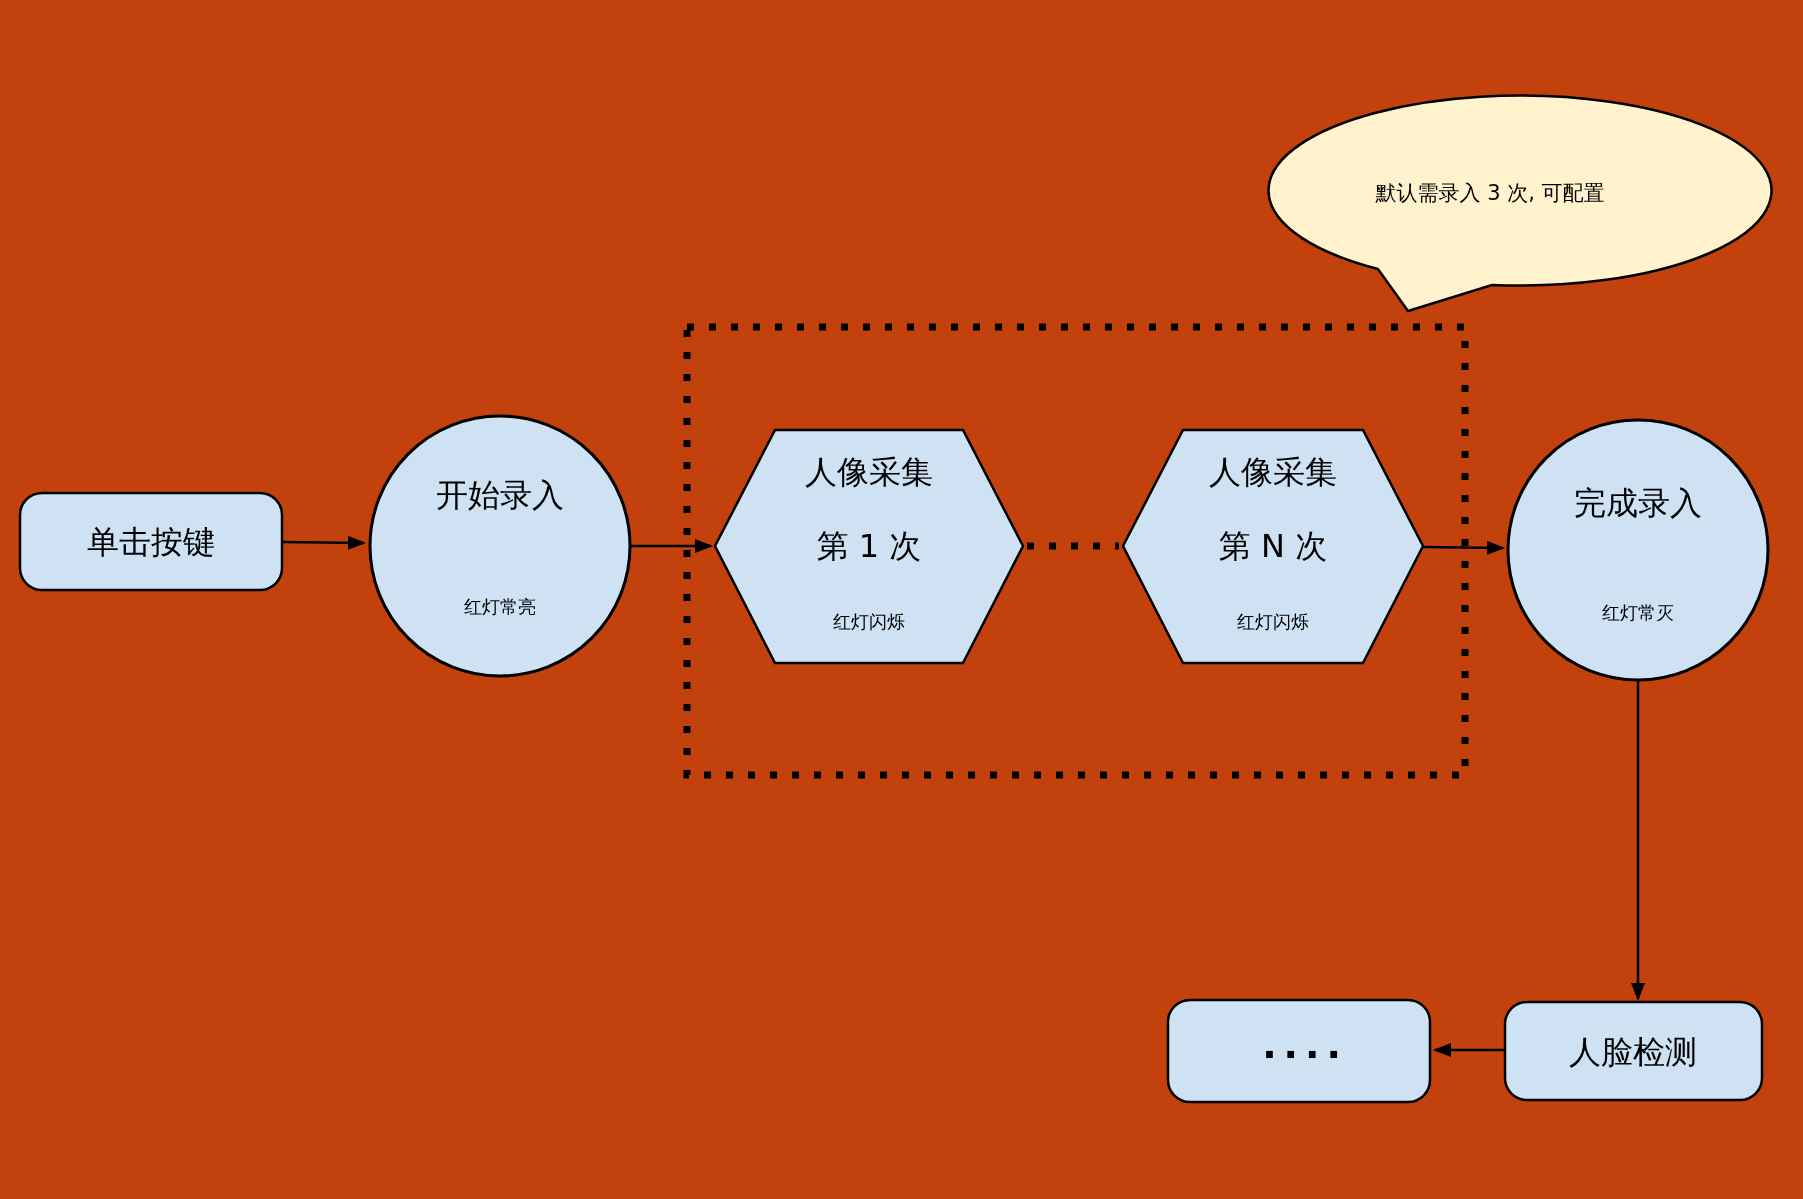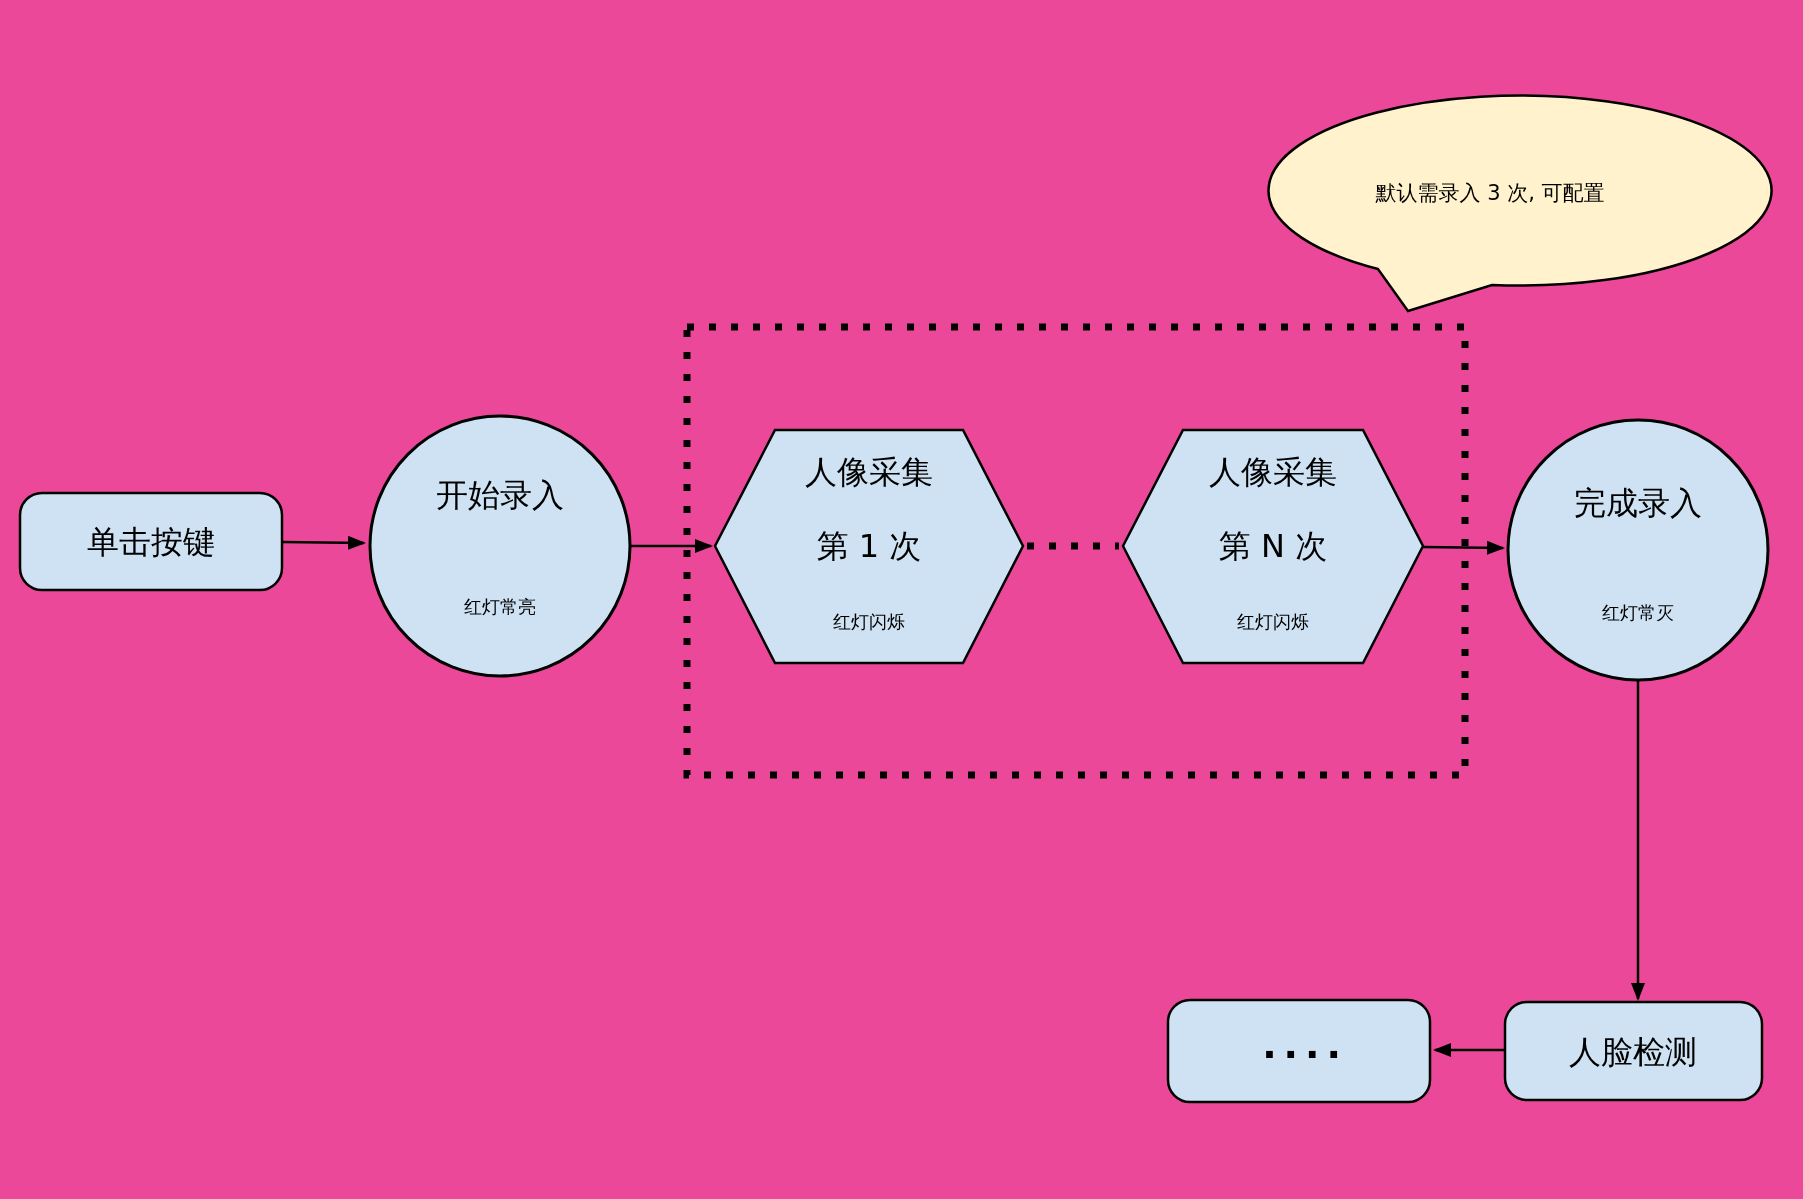--- a/index.html
+++ b/index.html
@@ -4,21 +4,21 @@
 <style>
   html, body {
     margin: 0;
     padding: 0;
     background: #ffffff;
   }
   .canvas {
     position: relative;
     width: 1803px;
     height: 1199px;
-    background: #ec4899;
+    background: #c2410c;
     font-family: "DejaVu Sans", "Liberation Sans", sans-serif;
   }
   svg { display: block; }
   text {
     fill: #000000;
     text-anchor: middle;
     font-family: "DejaVu Sans", "Liberation Sans", sans-serif;
   }
   .label-main   { font-size: 32px; }
   .label-sub    { font-size: 18px; }

